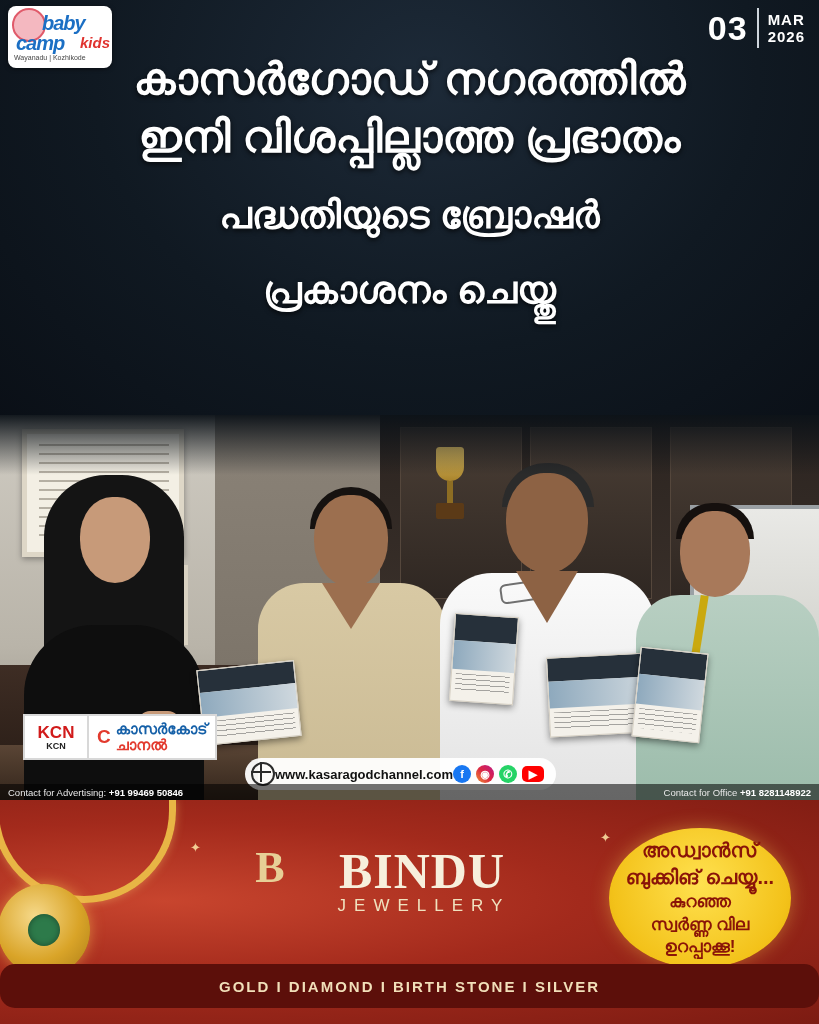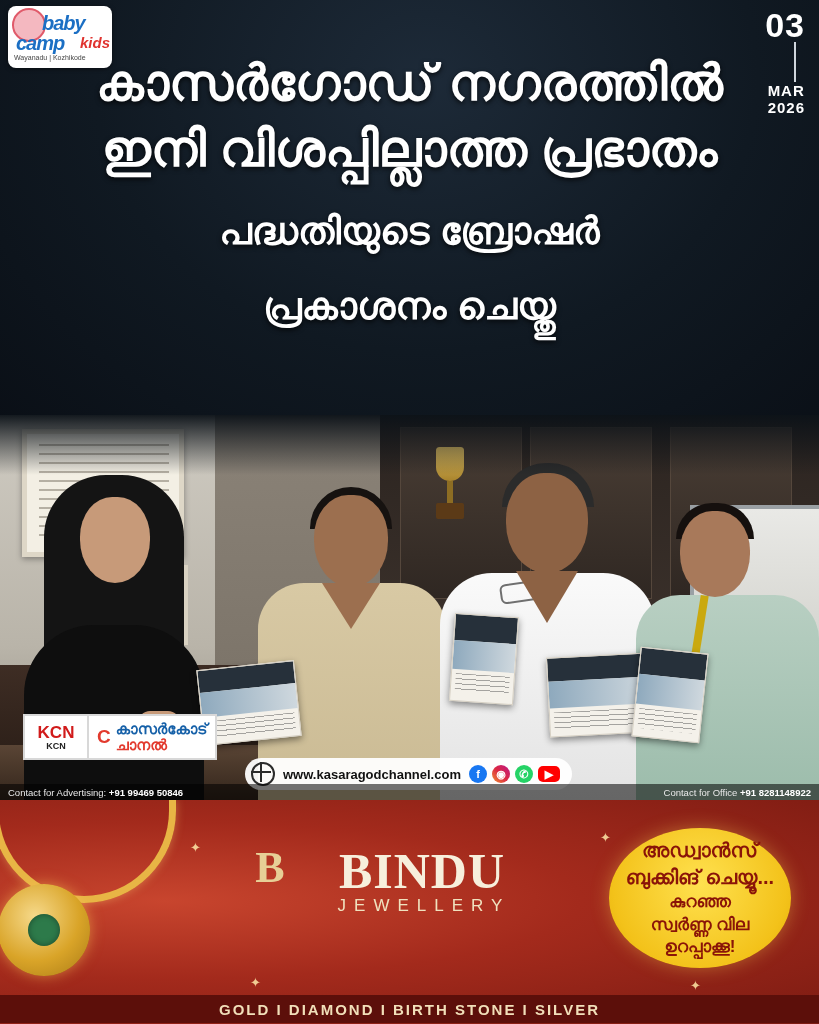--- a/index.html
+++ b/index.html
@@ -240,41 +240,41 @@
   .logo-camp .kids {
     position:absolute; left:72px; top:28px; font-size:15px; font-weight:bold;
     color:#e0332f; font-style:italic;text-align:center;
   }
   .logo-camp .tag {
     position:absolute; left:6px; top:48px; font-size:7px; color:#444;
   }
 
   .date-box {
     position:absolute; right:14px; top:8px; z-index:30;
-    display:flex; align-items:flex-end; color:#fff;flex-direction:column;
+    display:flex; align-items:center; color:#fff;
   }
   .date-box .dd {
     font-size:34px; font-weight:bold; line-height:1; letter-spacing:1px;
   }
   .date-box .sep {
     width:2px; height:40px; background:#cfd6dd; margin:0 9px;
   }
   .date-box .my { display:flex; flex-direction:column; line-height:1.15; }
   .date-box .mm { font-size:15px; font-weight:bold; letter-spacing:1px; }
   .date-box .yy { font-size:15px; font-weight:bold; letter-spacing:1px; }
 
   .headline {
     position:absolute; left:0; top:50px; width:819px;
     text-align:center; z-index:25;
     color:#ffffff;
     font-family:"Liberation Sans", sans-serif;
     font-weight:bold;
     text-shadow: 0 2px 5px rgba(0,0,0,.75);
   }
-  .headline .l1 { font-size:50px; line-height:1.32; }
+  .headline .l1 { font-size:44px; line-height:1.32; }
   .hl-red {
     display:block;
     margin:14px auto 10px auto;
     width:700px;
     background:#b41a22;
     color:#ffffff;
     font-size:39px;
     padding:9px 0 13px 0;
     border-radius:3px;
     box-shadow:0 3px 8px rgba(0,0,0,.5);
@@ -297,21 +297,21 @@
     display:flex; align-items:center; padding:0 8px; gap:5px;
   }
   .kcn-mal .c {
     font-size:19px; font-weight:bold; color:#e23a2e;
   }
   .kcn-mal .m1 { font-size:15px; font-weight:bold; color:#1560a8; line-height:1.05; }
   .kcn-mal .m2 { font-size:15px; font-weight:bold; color:#e23a2e; line-height:1.05; }
 
   .web-pill {
     position:absolute; left:245px; top:758px; z-index:40;
-    display:flex; align-items:center; gap:8px;
+    display:flex; align-items:center; 
     background:rgba(255,255,255,0.94);
     border-radius:16px; padding:4px 12px 4px 6px;
   }
   .globe {
     width:20px; height:20px; border-radius:50%;
     border:2px solid #2b2b2b; position:relative;
   }
   .globe:before {
     content:""; position:absolute; left:7px; top:-2px; width:2px; height:20px;
     background:#2b2b2b;
@@ -393,23 +393,23 @@
     border-radius:50%;
     background: radial-gradient(circle at 50% 40%, #ffe14f 0%, #f3c21a 70%, #e0ab05 100%);
     display:flex; flex-direction:column; align-items:center; justify-content:center;
     box-shadow:0 0 18px rgba(255,220,90,.35);
   }
   .badge div {
     color:#8a1408; font-size:20px; font-weight:bold; line-height:1.35; text-align:center;
   }
   .badge .big { font-size:17px; }
   .ad-footer {
-    position:absolute; left:0; bottom:1px; width:819px; height:28px;
+    position:absolute; left:0; bottom:16px; width:819px; height:44px;
     background:#5c0f0a;
-    display:flex; align-items:center; justify-content:center;
+    display:flex; align-items:center; justify-content:center;border-radius:15px;
   }
   .ad-footer span {
     color:#f1dfb9; font-size:15px; letter-spacing:2px; font-weight:bold;
   }
   .spark {
     position:absolute; color:#ffe9a8; font-size:13px; opacity:.85;
   }
 </style>
 </head>
 <body>

